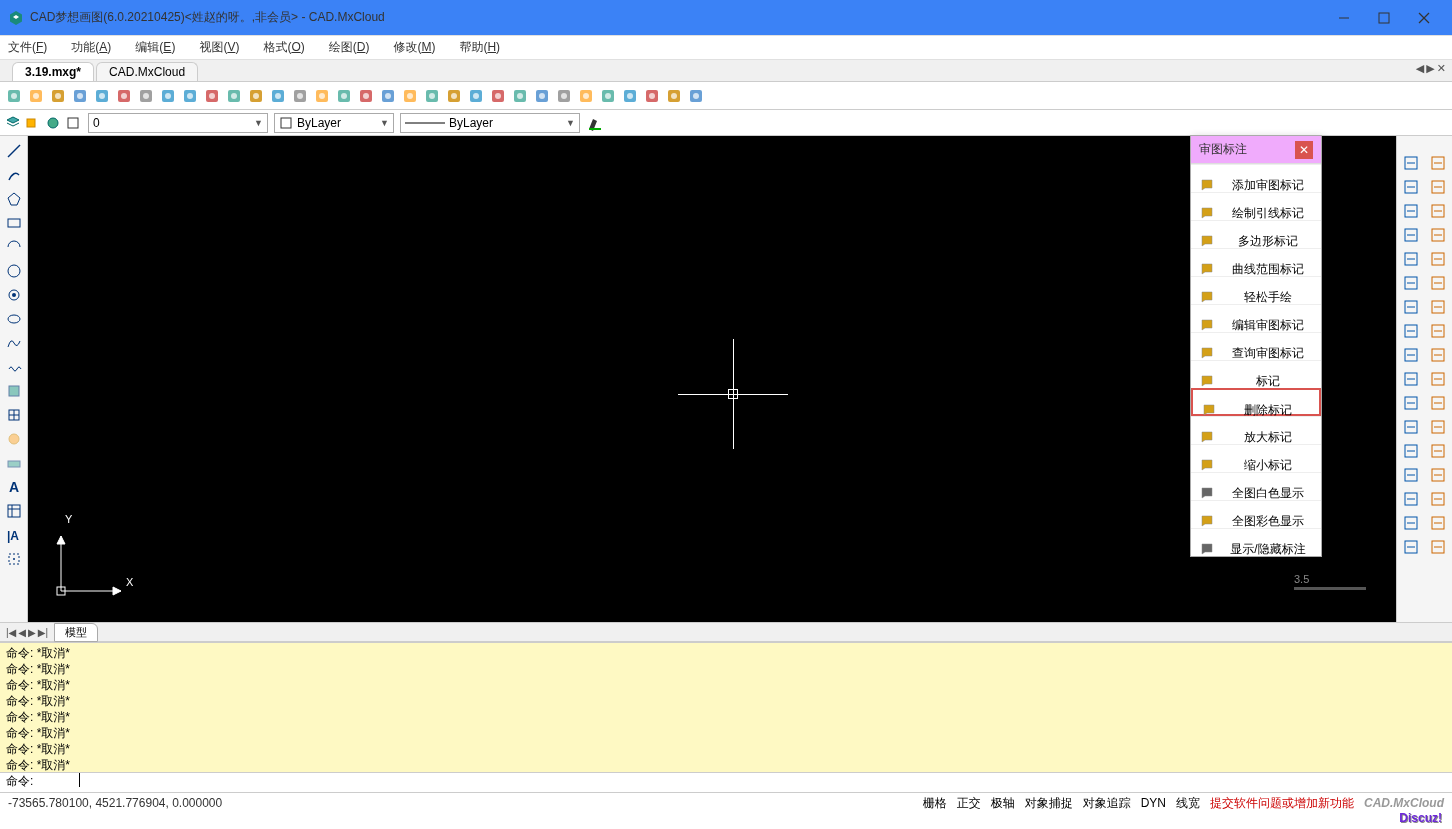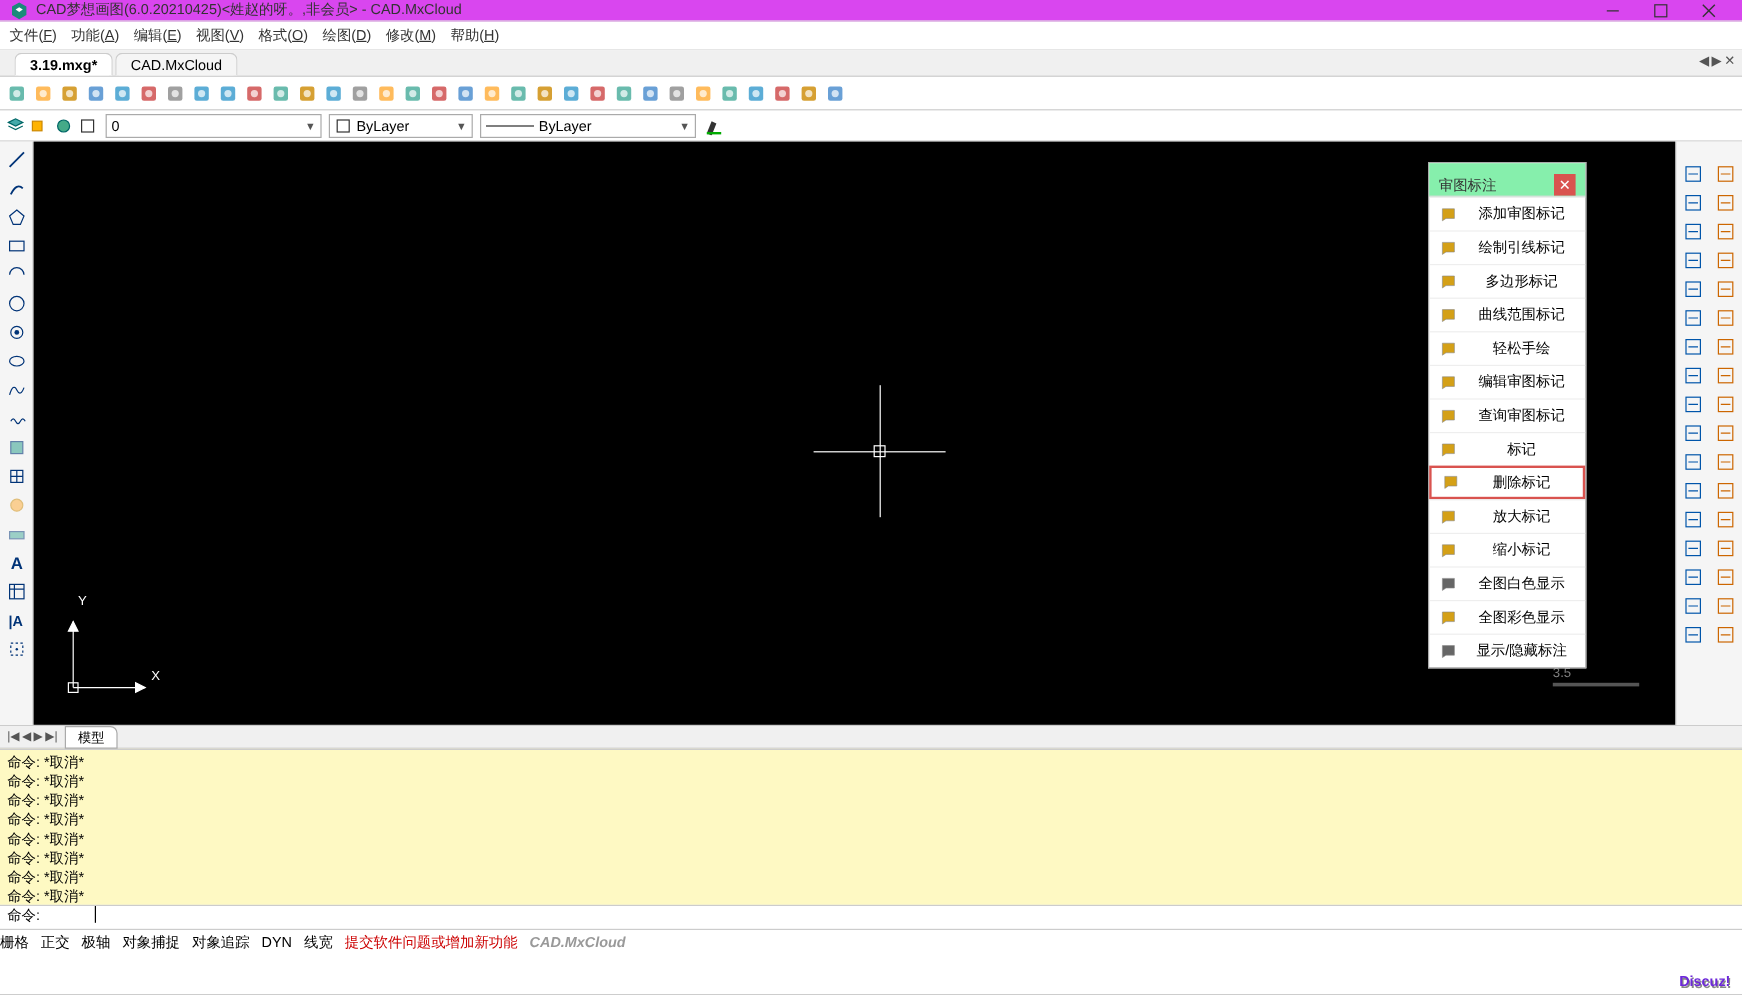--- a/index.html
+++ b/index.html
@@ -1,21 +1,21 @@
 <!DOCTYPE html>
 <html><head>
 <meta charset="utf-8">
 <style>
 * { margin: 0; padding: 0; box-sizing: border-box; font-family: "Microsoft YaHei", "SimSun", Arial, sans-serif; }
 body { width: 1452px; height: 829px; background: #fff; overflow: hidden; font-size: 12px; }
-.titlebar { height: 18px; background: #d946ef; display: flex; align-items: center; padding: 0 8px; border-bottom: 1px solid #e0e0e0; }
+.titlebar { height: 36px; background: #3b82f6; display: flex; align-items: center; padding: 0 8px; border-bottom: 1px solid #e0e0e0; }
 .titlebar .logo { width: 16px; height: 16px; margin-right: 6px; color: #1a8a7a; }
 .titlebar .title { flex: 1; font-size: 12px; color: #333; }
 .titlebar .winbtn { width: 40px; height: 28px; display: flex; align-items: center; justify-content: center; cursor: pointer; }
-.menubar { height: 24px; display: flex; align-items: center; padding: 0 8px; border-bottom: 1px solid #e0e0e0; gap: 12px; }
+.menubar { height: 24px; display: flex; align-items: center; padding: 0 8px; border-bottom: 1px solid #e0e0e0; gap: 24px; }
 .menubar .menuitem { font-size: 12px; color: #333; cursor: pointer; }
 .menubar .menuitem u { text-decoration: underline; }
 .tabbar { height: 22px; background: #f0f0f0; border-bottom: 1px solid #ccc; display: flex; align-items: flex-end; padding-left: 12px; position: relative; }
 .tabbar .tab { padding: 2px 12px; background: #fff; border-top-left-radius: 6px; border-top-right-radius: 6px; border: 1px solid #ccc; border-bottom: none; font-size: 12px; margin-right: 2px; cursor: pointer; }
 .tabbar .tab.inactive { background: #f5f5f5; }
 .tabbar .tab.active { font-weight: bold; }
 .tabbar .tab-nav { position: absolute; right: 6px; top: 2px; display: flex; gap: 2px; font-size: 11px; color: #555; }
 .tabbar .tab-nav span { cursor: pointer; }
 .toolbar1 { height: 28px; display: flex; align-items: center; padding: 0 4px; border-bottom: 1px solid #ccc; gap: 2px; }
 .toolbar1 .tbicon { width: 20px; height: 20px; display: flex; align-items: center; justify-content: center; cursor: pointer; }
@@ -37,24 +37,24 @@
 .ucs { position: absolute; bottom: 18px; left: 18px; color: #fff; }
 .ucs svg { stroke: #fff; fill: none; }
 .ucs-y { position: absolute; left: 19px; top: -8px; font-size: 11px; color: #fff; }
 .ucs-x { position: absolute; left: 80px; top: 55px; font-size: 11px; color: #fff; }
 .scale-indicator { position: absolute; right: 30px; bottom: 32px; color: #888; font-size: 11px; margin-top: 16px; }
 .scale-indicator .bar { width: 72px; height: 3px; background: #555; margin-top: 2px; }
 .righttool { width: 56px; background: #f5f5f5; border-left: 1px solid #ccc; display: flex; padding-top: 18px; }
 .righttool .col { width: 28px; display: flex; flex-direction: column; align-items: center; gap: 6px; }
 .righttool .rticon { width: 18px; height: 18px; cursor: pointer; display: flex; align-items: center; justify-content: center; }
 .floating-panel { position: absolute; right: 130px; top: 135px; width: 132px; background: #fff; border: 1px solid #aaa; box-shadow: 2px 2px 8px rgba(0,0,0,0.2); }
-.floating-panel .fp-header { height: 28px; display: flex; align-items: flex-end; padding: 0 8px; background: #86efac; border-bottom: 1px solid #ddd; }
+.floating-panel .fp-header { height: 28px; display: flex; align-items: center; padding: 0 8px; background: #f0abfc; border-bottom: 1px solid #ddd; }
 .floating-panel .fp-title { flex: 1; font-size: 12px; color: #333; }
 .floating-panel .fp-close { width: 18px; height: 18px; background: #d9534f; color: #fff; display: flex; align-items: center; justify-content: center; font-size: 12px; cursor: pointer; }
-.floating-panel .fp-item { height: 28px; display: flex; align-items: center; padding: 0 8px; border-top: 1px solid #eee; font-size: 12px; gap: 8px; cursor: pointer; }
+.floating-panel .fp-item { height: 28px; display: flex; align-items: flex-start; padding: 12px 8px; border-top: 1px solid #eee; font-size: 12px; gap: 8px; cursor: pointer; }
 .floating-panel .fp-item .fp-icon { width: 16px; height: 16px; display: flex; align-items: center; justify-content: center; }
 .floating-panel .fp-item .fp-label { flex: 1; text-align: center; }
 .floating-panel .fp-item.highlighted { border: 2px solid #d9534f; }
 .model-tabbar { height: 20px; background: #f0f0f0; border-top: 1px solid #ccc; border-bottom: 1px solid #ccc; display: flex; align-items: center; padding-left: 6px; gap: 2px; }
 .model-tabbar .nav { font-size: 10px; cursor: pointer; color: #555; }
 .model-tabbar .mtab { padding: 1px 10px; background: #fff; border: 1px solid #aaa; border-radius: 0 6px 0 0; font-size: 11px; margin-left: 4px; cursor: pointer; }
 .cmdhistory { height: 130px; background: #fef9c3; border-top: 1px solid #ccc; padding: 2px 6px; font-size: 12px; font-family: "SimSun", monospace; overflow: hidden; line-height: 16px; }
 .cmdline { height: 20px; display: flex; align-items: flex-start; border-top: 1px solid #ccc; padding: 0 6px; font-size: 12px; gap: 40px; }
 .cmdline .prompt { margin-right: 4px; }
 .cmdline input { flex: 1; border: none; outline: none; font-size: 12px; font-family: "SimSun", monospace; }
@@ -840,20 +840,21 @@
     <div>命令: *取消*</div>
   </div>
 
 <div class="cmdline">
   <span class="prompt">命令:</span>
   <span class="cursor-blink"></span>
   <input value="" style="">
 </div>
 
 <div class="statusbar">
+  <div class="coords">-73565.780100,  4521.776904,  0.000000</div>
   <div class="sb-right" id="sbright">
       <span class="sb-item">栅格</span>
       <span class="sb-item">正交</span>
       <span class="sb-item">极轴</span>
       <span class="sb-item">对象捕捉</span>
       <span class="sb-item">对象追踪</span>
       <span class="sb-item">DYN</span>
       <span class="sb-item">线宽</span>
       <span class="sb-item sb-link">提交软件问题或增加新功能</span>
       <span class="sb-brand">CAD.MxCloud</span>

